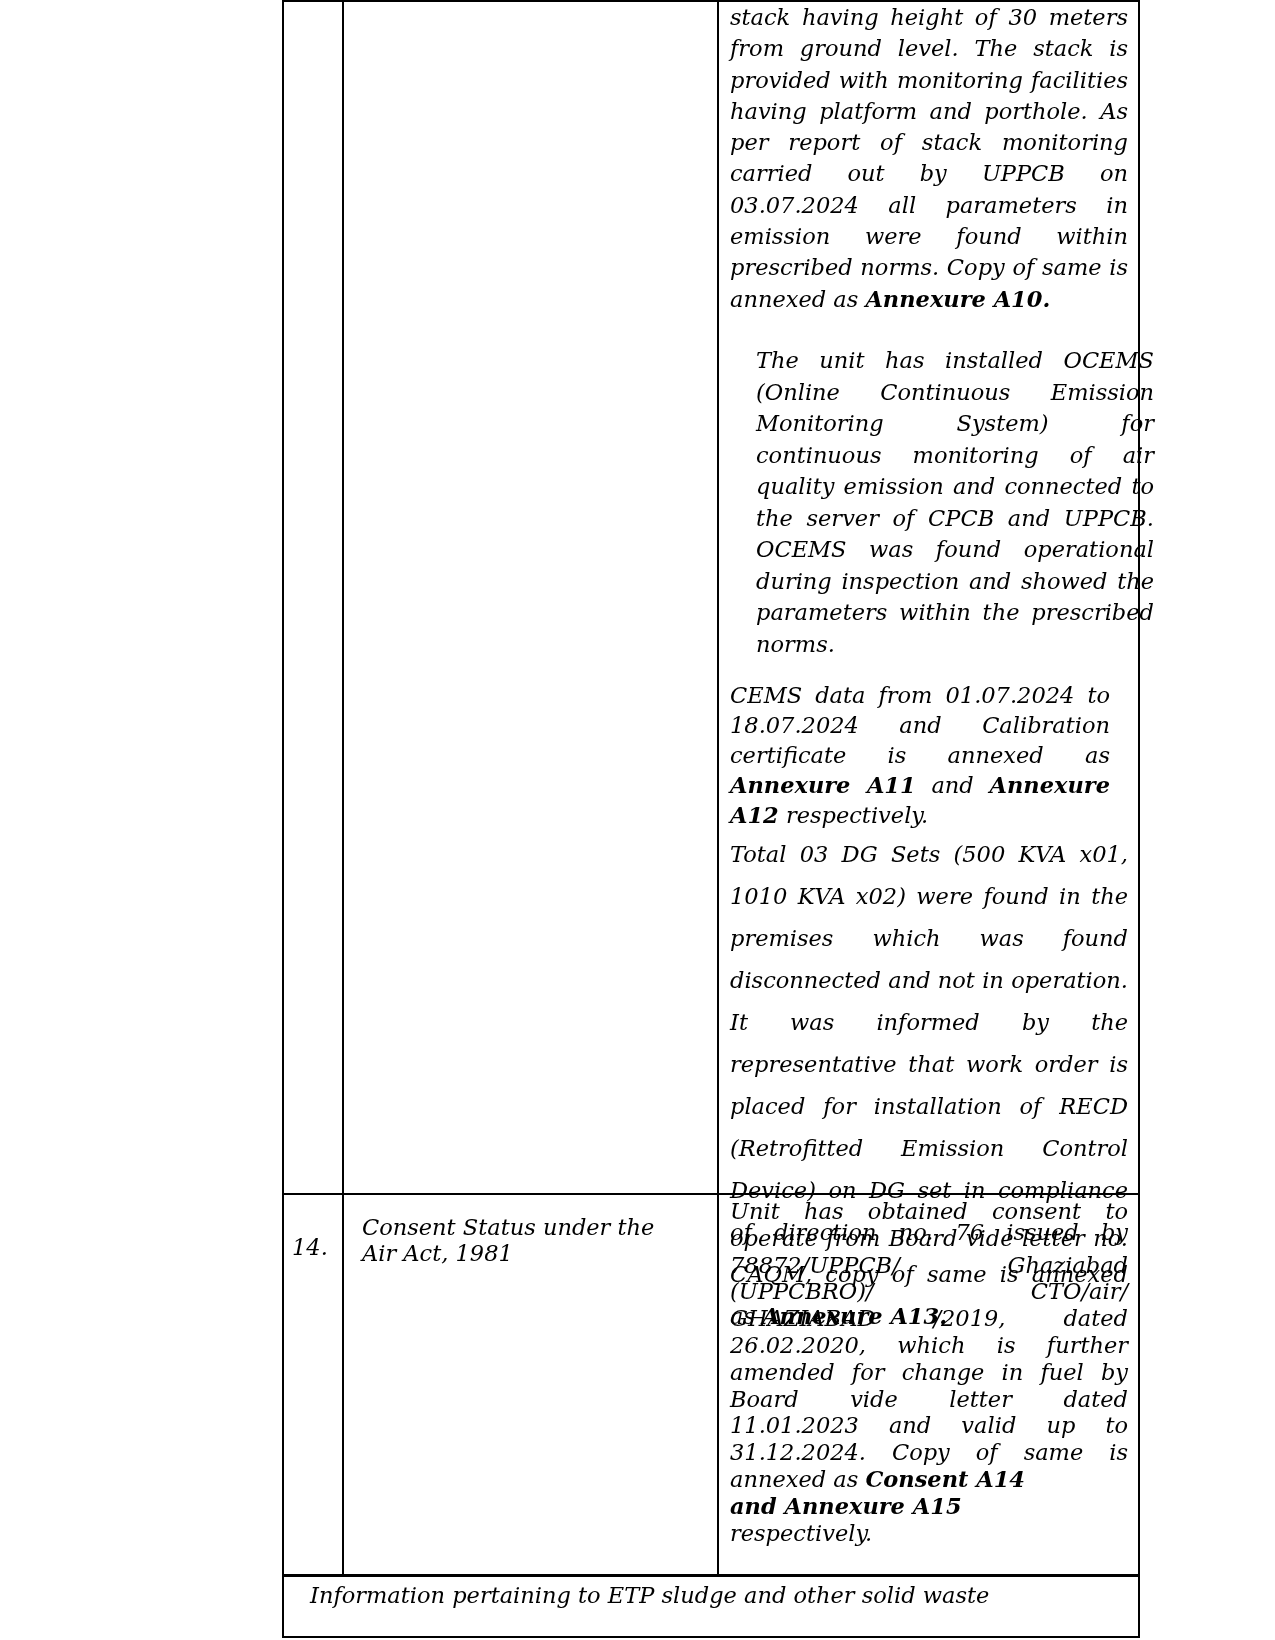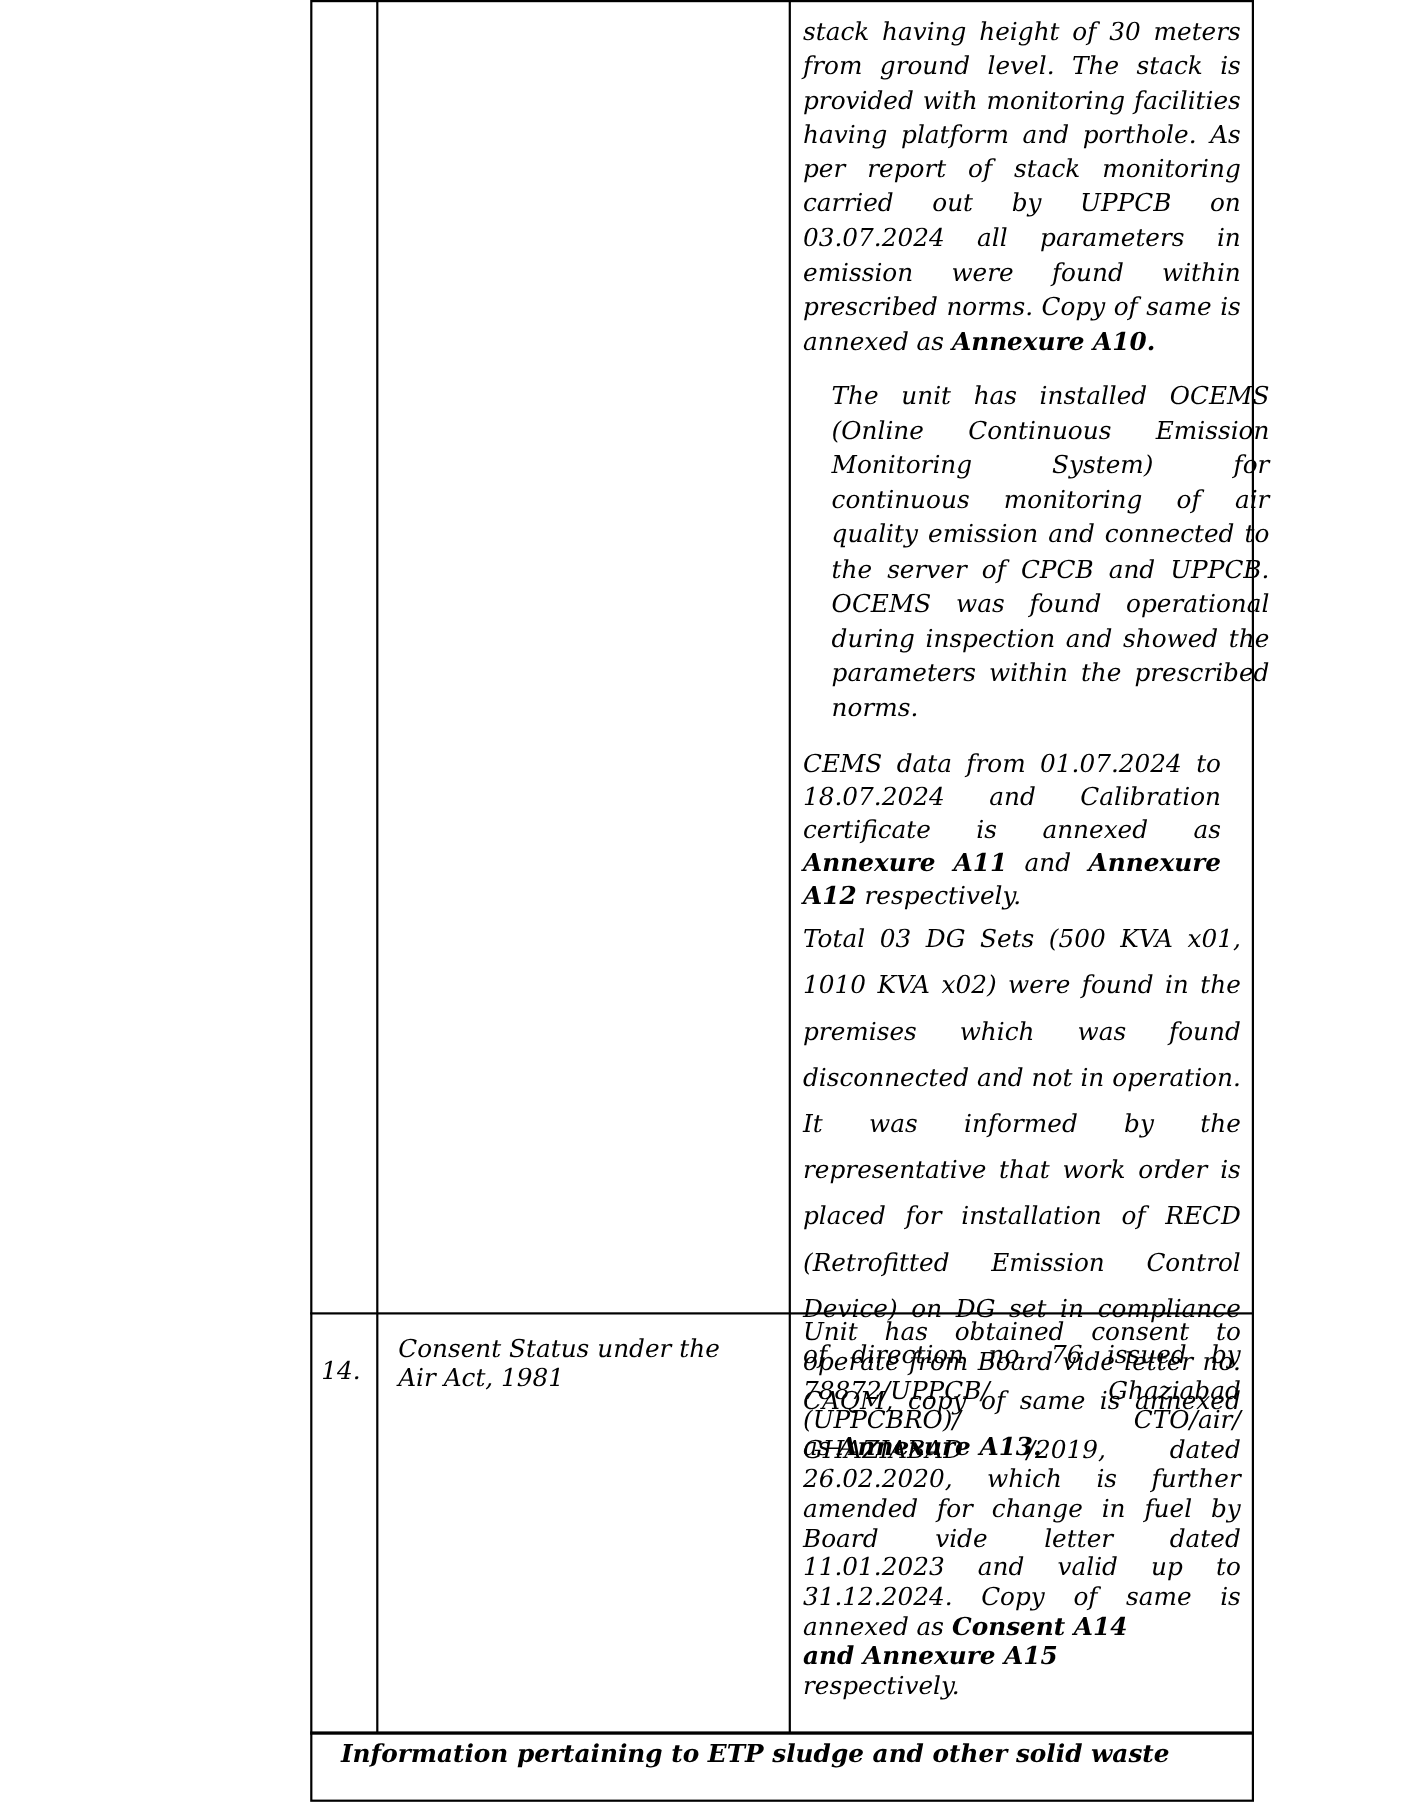--- a/index.html
+++ b/index.html
@@ -3,35 +3,35 @@
 <meta charset="utf-8">
 <style>
   html, body { margin:0; padding:0; background:#ffffff; }
   body { width:1275px; height:1640px; position:relative; overflow:hidden; font-family:"DejaVu Serif", serif; color:#000; }
   .tbl { position:absolute; left:282px; top:0; width:858px; height:1638px; border:2px solid #000; border-top:2px solid #000; box-sizing:border-box; }
   .vline { position:absolute; background:#000; width:2px; }
   .hline { position:absolute; background:#000; height:2px; }
   .b { font-weight:bold; }
   .num { position:absolute; font-style:italic; font-size:22.5px;margin-top:36px; }
   .label { position:absolute; font-style:italic; font-size:22.5px; line-height:26px; }
-  .section { position:absolute; font-style:italic; font-weight:bold; font-size:22.5px; }
+  .section { position:absolute; font-style:italic; font-weight:normal; font-size:22.5px; }
   .blk { position:absolute; left:730px; width:398px; font-style:italic; font-size:22.5px; text-align:justify; }
 </style>
 </head>
 <body>
 
 <div class="tbl"></div>
 
 <div class="vline" style="left:342px; top:0; height:1576px;"></div>
 <div class="vline" style="left:717px; top:0; height:1576px;"></div>
 
 <div class="hline" style="left:282px; top:1193px; width:858px;"></div>
 <div class="hline" style="left:282px; top:1574px; width:858px; height:3px;"></div>
 
-<div class="blk" style="top:14px; line-height:31.3px;">
+<div class="blk" style="top:2px; line-height:31.3px;">
   <span>stack having height of 30 meters from ground level. The stack is provided with monitoring facilities having platform and porthole. As per report of stack monitoring carried out by UPPCB on 03.07.2024 all parameters in emission were found within prescribed norms. Copy of same is annexed as </span><span class="b">Annexure A10.</span>
 </div>
 
 <div class="blk" style="top:345px; line-height:31.5px;margin-left:26px;">
   <span>The unit has installed OCEMS (Online Continuous Emission Monitoring System) for continuous monitoring of air quality emission and connected to the server of CPCB and UPPCB. OCEMS was found operational during inspection and showed the parameters within the prescribed norms.</span>
 </div>
 
 <div class="blk" style="top:680px; line-height:30px; width:380px;">
   <span>CEMS data from 01.07.2024 to 18.07.2024 and Calibration certificate is annexed as </span><span class="b">Annexure A11</span><span> and </span><span class="b">Annexure A12</span><span> respectively.</span>
 </div>

